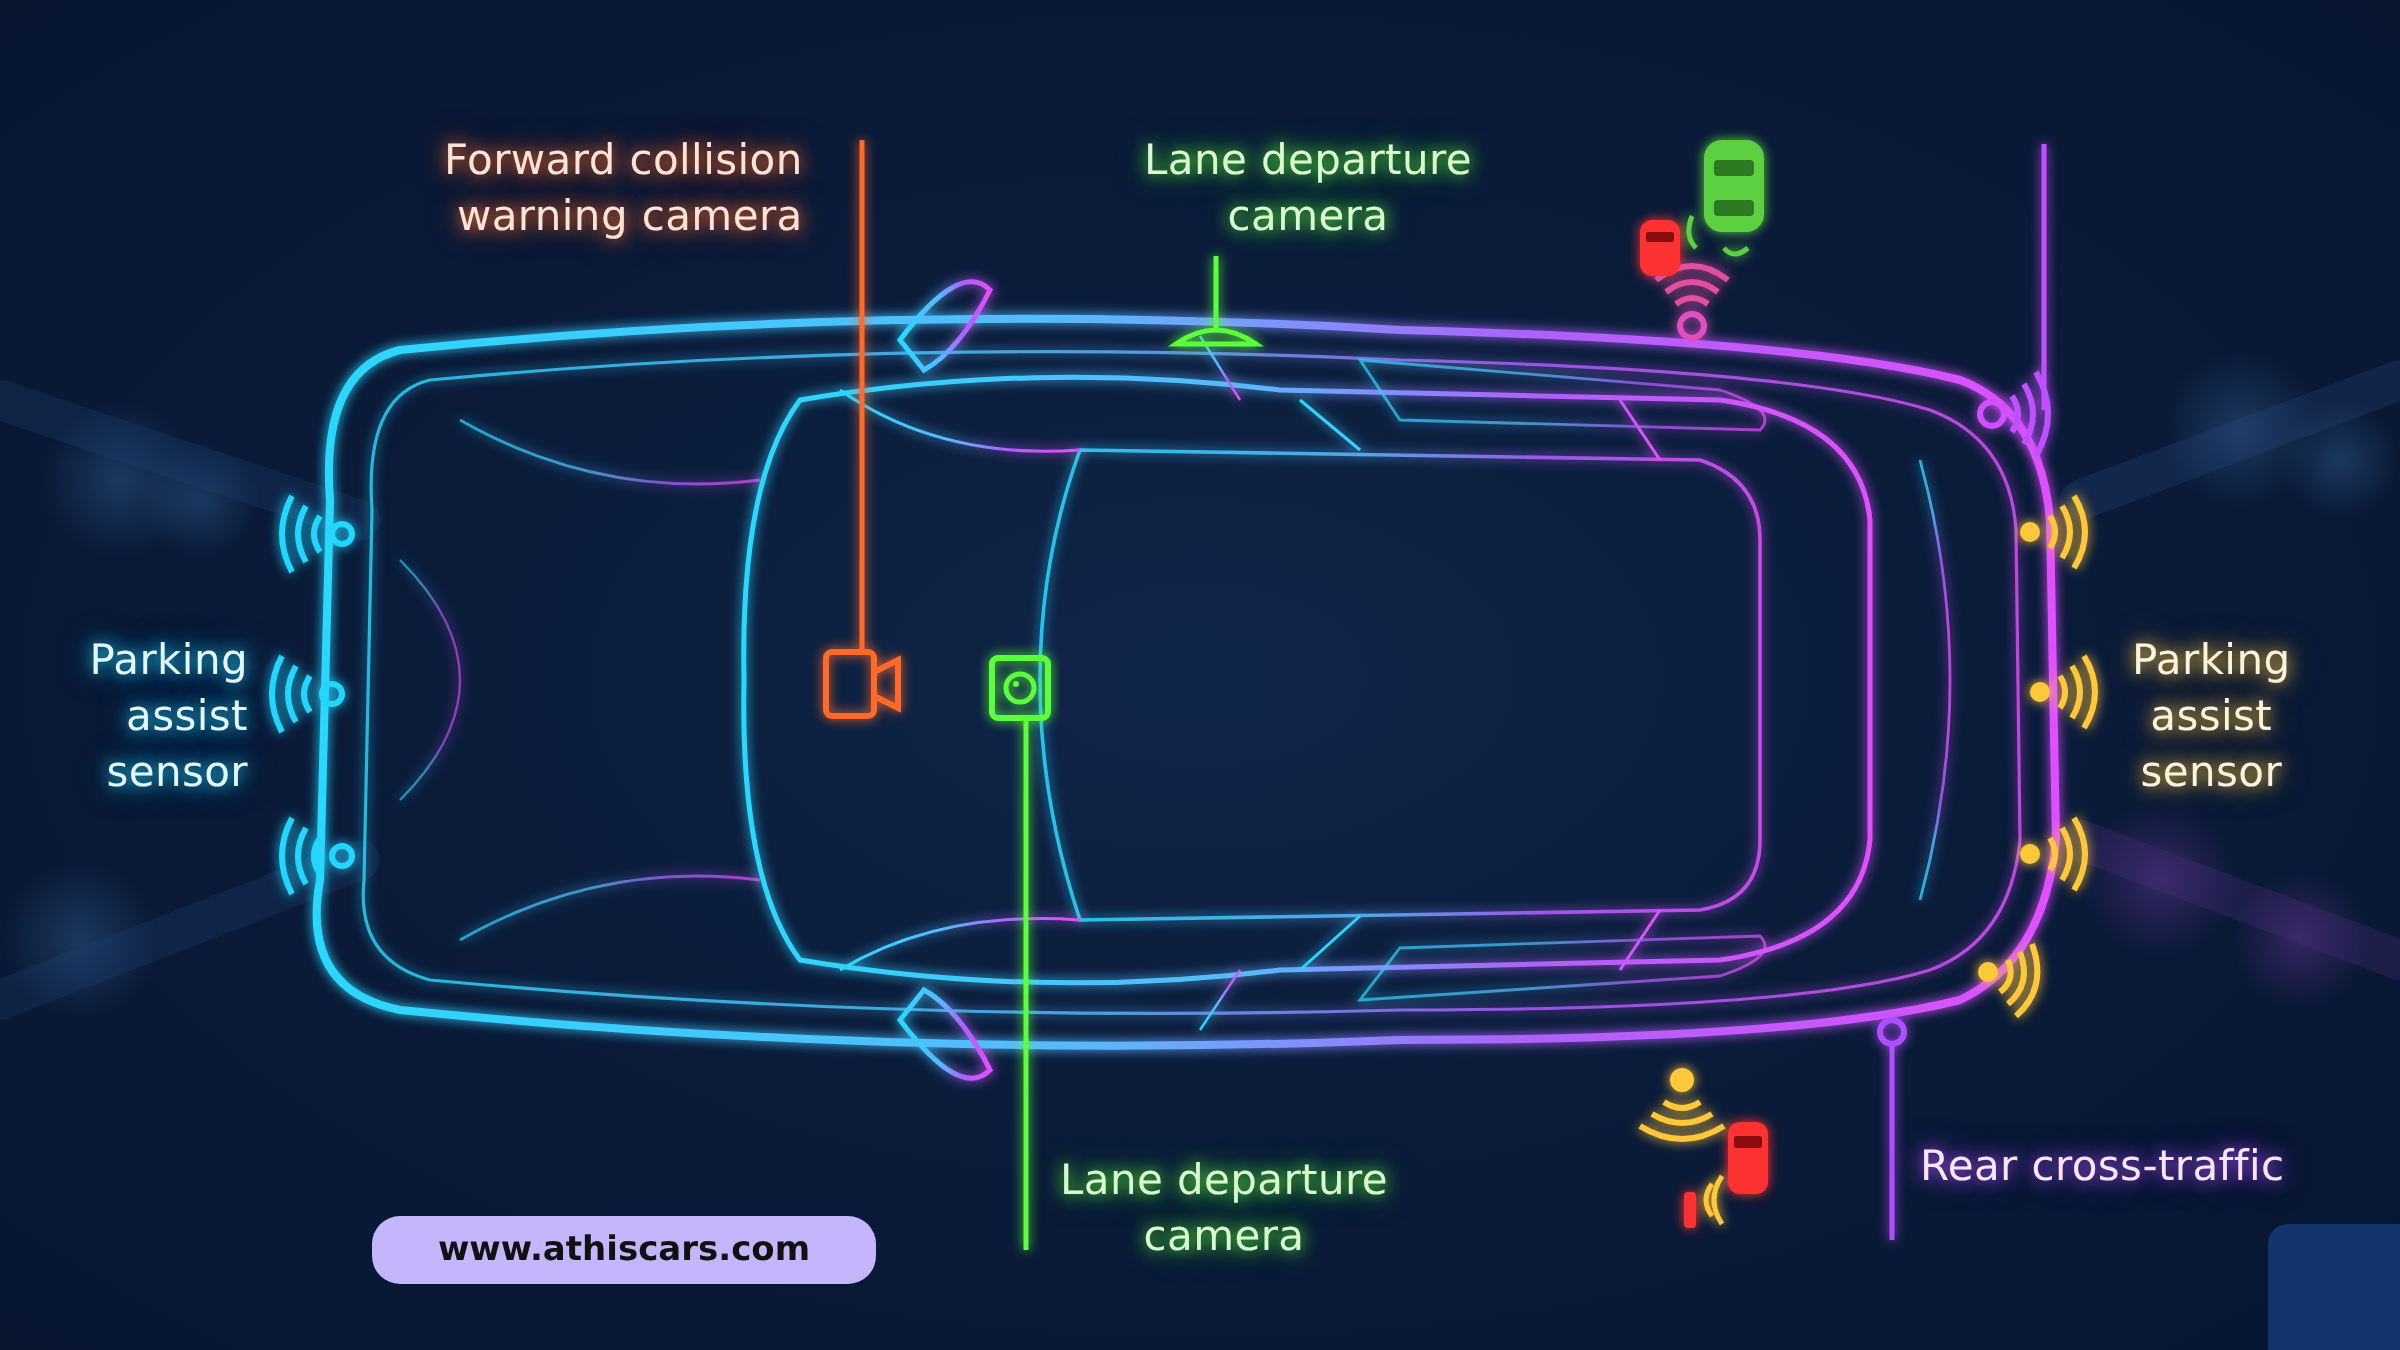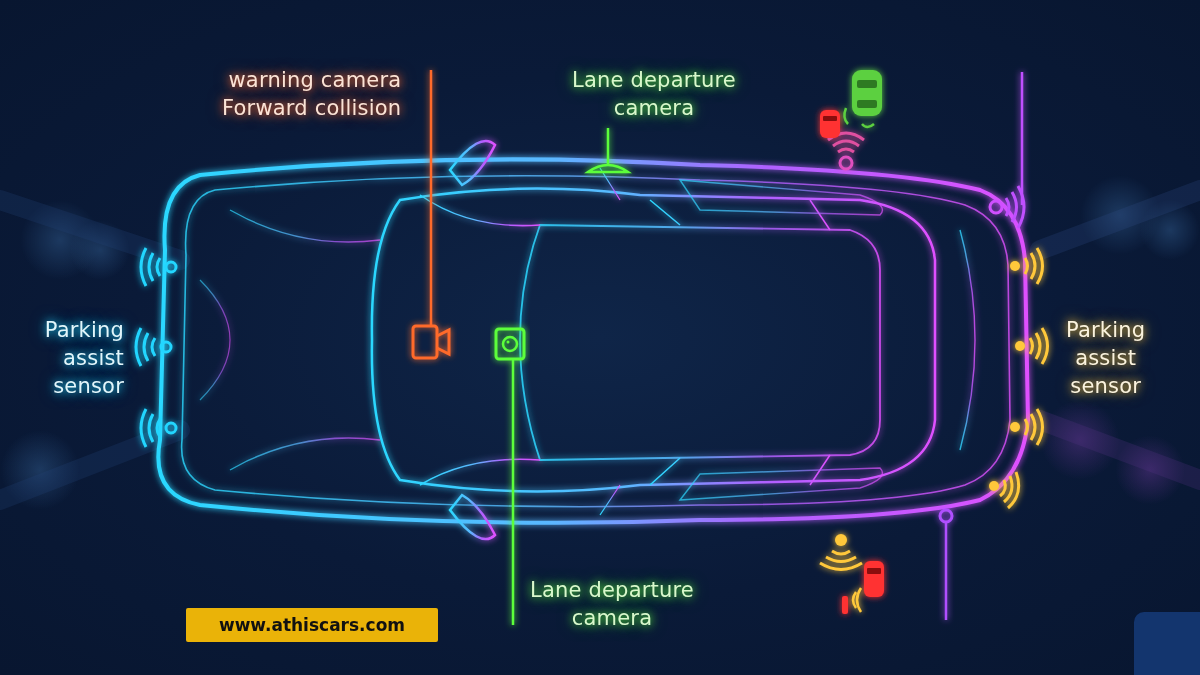--- a/index.html
+++ b/index.html
@@ -17,21 +17,21 @@
   .label span { display:block; }
   .fcw { left:222px; top:66px; text-align:right; color:#fbe3d6; text-shadow:0 0 8px #ff6a2a, 0 0 16px rgba(255,100,40,0.6); }
   .ldc-top { left:572px; top:66px; color:#d9f8cc; text-shadow:0 0 8px #5cff3a, 0 0 16px rgba(90,255,60,0.5); }
   .bsm { left:894px; top:66px; color:#f7e6fb; text-shadow:0 0 8px #d050ff, 0 0 16px rgba(200,80,255,0.5); }
   .pa-left { left:36px; top:316px; text-align:right; width:88px; color:#e2f6fb; text-shadow:0 0 8px #22d6ff, 0 0 16px rgba(30,200,255,0.5); }
   .pa-right { left:1066px; top:316px; color:#fbf3de; text-shadow:0 0 8px #ffc83a, 0 0 16px rgba(255,200,60,0.5); }
   .ldc-bot { left:530px; top:576px; color:#d9f8cc; text-shadow:0 0 8px #5cff3a, 0 0 16px rgba(90,255,60,0.5); }
   .rcta { left:960px; top:569px; color:#f7e6fb; text-shadow:0 0 8px #b050ff, 0 0 16px rgba(180,80,255,0.5); }
   .badge {
     position:absolute; left:186px; top:608px; width:252px; height:34px;
-    background:#eab308; border-radius:2px; display:flex; align-items:center; justify-content:center;
+    background:#c4b5fd; border-radius:14px; display:flex; align-items:center; justify-content:center;
     font-family:"DejaVu Sans", sans-serif; font-weight:bold; font-size:17px; color:#111;
   }
   .corner-box {
     position:absolute; left:1134px; top:612px; width:80px; height:80px;
     background:#13356e; border-radius:10px;
   }
 </style>
 </head>
 <body>
 
@@ -195,41 +195,42 @@
     <g>
       <rect x="864" y="561" width="20" height="36" rx="6" fill="#ff3030"></rect>
       <rect x="867" y="568" width="14" height="6" rx="1" fill="#8a1010"></rect>
     </g>
     <rect x="842" y="596" width="6" height="18" rx="2" fill="#ff3030"></rect>
     <path d="M856 592 Q850 600 856 608 M861 588 Q853 600 861 612" fill="none" stroke="#ffc83a" stroke-width="2.5"></path>
   </g>
 </svg>
 
 <div class="label fcw">
+  <span>Forward collision</span>
   <span>warning camera</span>
-  <span>Forward collision</span>
 </div>
 <div class="label ldc-top">
   <span>Lane departure</span>
   <span>camera</span>
 </div>
 <div class="label pa-left">
   <span>Parking</span>
   <span>assist</span>
   <span>sensor</span>
 </div>
 <div class="label pa-right">
   <span>Parking</span>
   <span>assist</span>
   <span>sensor</span>
 </div>
 <div class="label ldc-bot">
   <span>Lane departure</span>
   <span>camera</span>
 </div>
 <div class="label rcta">
+  <span>Rear cross-traffic</span>
 </div>
 
 <div class="badge">
   <span>www.athiscars.com</span>
 </div>
 <div class="corner-box"></div>
 </div>
 
 </body></html>

